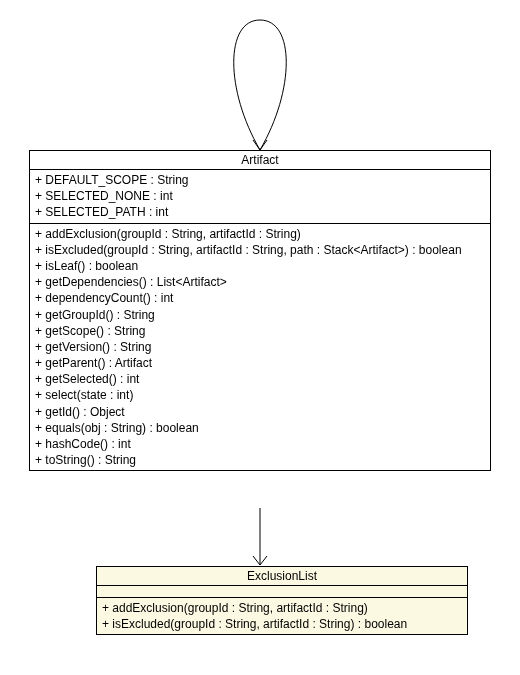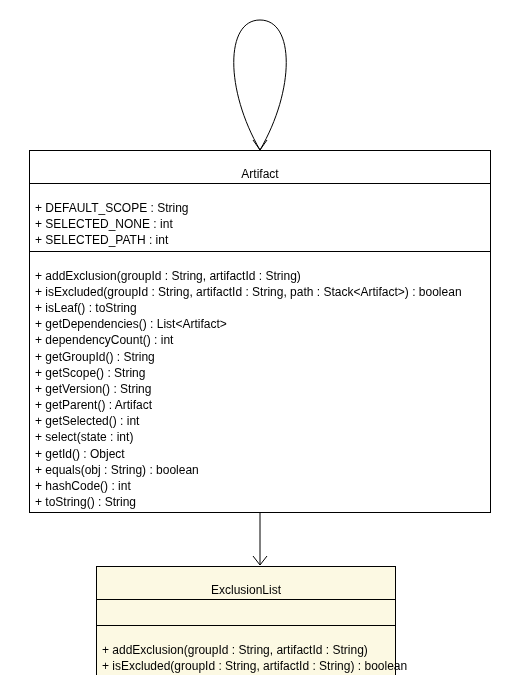--- a/index.html
+++ b/index.html
@@ -22,21 +22,20 @@
     position: absolute;
     border: 1px solid #000;
     background: #fff;
   }
   .class-box.highlight {
     background: #fcf9e3;
   }
   .section {
     border-bottom: 1px solid #000;
     padding: 2px 5px;
-    margin-top: 14px;
   }
   .section:last-child {
     border-bottom: none;
   }
   .class-name {
     text-align: center;
     padding: 2px 0;
   }
   .row {
     white-space: nowrap;
@@ -73,37 +72,37 @@
       <span>Artifact</span>
     </div>
     <div class="section">
       <div class="row">+ DEFAULT_SCOPE : String</div>
       <div class="row">+ SELECTED_NONE : int</div>
       <div class="row">+ SELECTED_PATH : int</div>
     </div>
     <div class="section">
       <div class="row">+ addExclusion(groupId : String, artifactId : String)</div>
       <div class="row">+ isExcluded(groupId : String, artifactId : String, path : Stack&lt;Artifact&gt;) : boolean</div>
-      <div class="row">+ isLeaf() : toString</div>
+      <div class="row">+ isLeaf() : boolean</div>
       <div class="row">+ getDependencies() : List&lt;Artifact&gt;</div>
       <div class="row">+ dependencyCount() : int</div>
       <div class="row">+ getGroupId() : String</div>
       <div class="row">+ getScope() : String</div>
       <div class="row">+ getVersion() : String</div>
       <div class="row">+ getParent() : Artifact</div>
       <div class="row">+ getSelected() : int</div>
       <div class="row">+ select(state : int)</div>
       <div class="row">+ getId() : Object</div>
       <div class="row">+ equals(obj : String) : boolean</div>
       <div class="row">+ hashCode() : int</div>
       <div class="row">+ toString() : String</div>
     </div>
   </div>
 
-  <div class="class-box highlight" style="left:96px; top:566px; width:300px;">
+  <div class="class-box highlight" style="left:96px; top:566px; width:372px;">
     <div class="section class-name">
       <span>ExclusionList</span>
     </div>
     <div class="section empty-section"></div>
     <div class="section">
       <div class="row">+ addExclusion(groupId : String, artifactId : String)</div>
       <div class="row">+ isExcluded(groupId : String, artifactId : String) : boolean</div>
     </div>
   </div>
 

